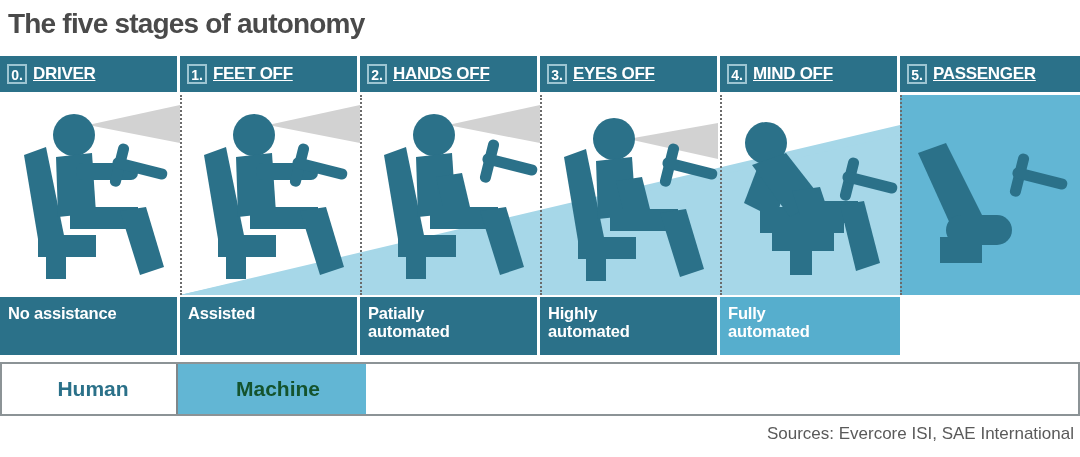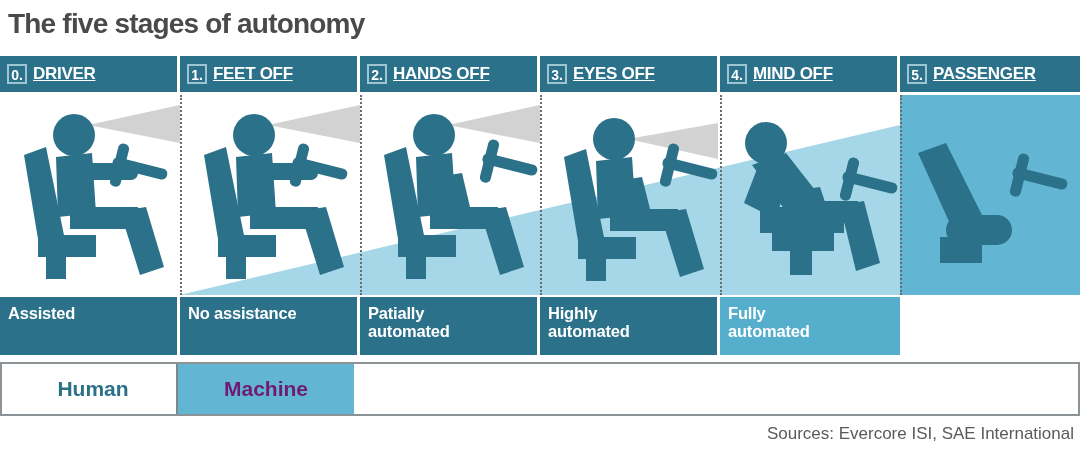--- a/index.html
+++ b/index.html
@@ -171,23 +171,24 @@
     font-weight: bold;
     letter-spacing: -0.2px;
   }
   .resp-machine {
     flex: 0 0 176px;
     width: 176px;
     background: #62b6d4;
     display: flex;
     align-items: center;
     justify-content: center;
-    color: #701a75;
+    color: #14532d;
     font-size: 21px;
     font-weight: bold;
+    padding-left: 12px;
   }
 
   
   .source {
     position: absolute;
     right: 6px;
     top: 424px;
     font-size: 17px;
     color: #5a5a5a;
     white-space: nowrap;
@@ -343,24 +344,24 @@
 
     <div class="col-divider" style="left:180px"></div>
     <div class="col-divider" style="left:360px"></div>
     <div class="col-divider" style="left:540px"></div>
     <div class="col-divider" style="left:720px"></div>
     <div class="col-divider" style="left:900px"></div>
   </div>
 
   <div class="desc-row">
     <div class="desc-cell">
+      <div>No assistance</div>
+    </div>
+    <div class="desc-cell">
       <div>Assisted</div>
-    </div>
-    <div class="desc-cell">
-      <div>No assistance</div>
     </div>
     <div class="desc-cell">
       <div>Patially</div>
       <div>automated</div>
     </div>
     <div class="desc-cell">
       <div>Highly</div>
       <div>automated</div>
     </div>
     <div class="desc-cell">

